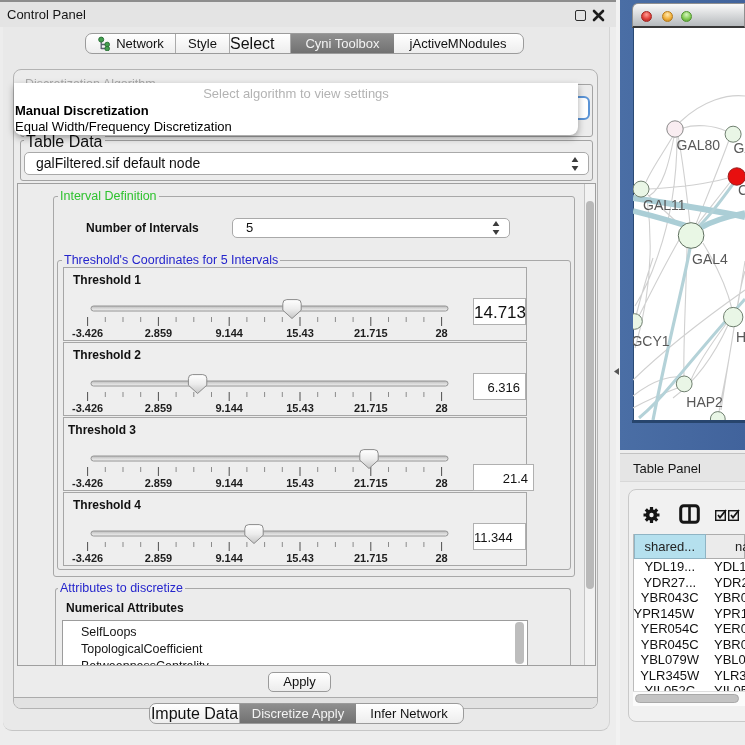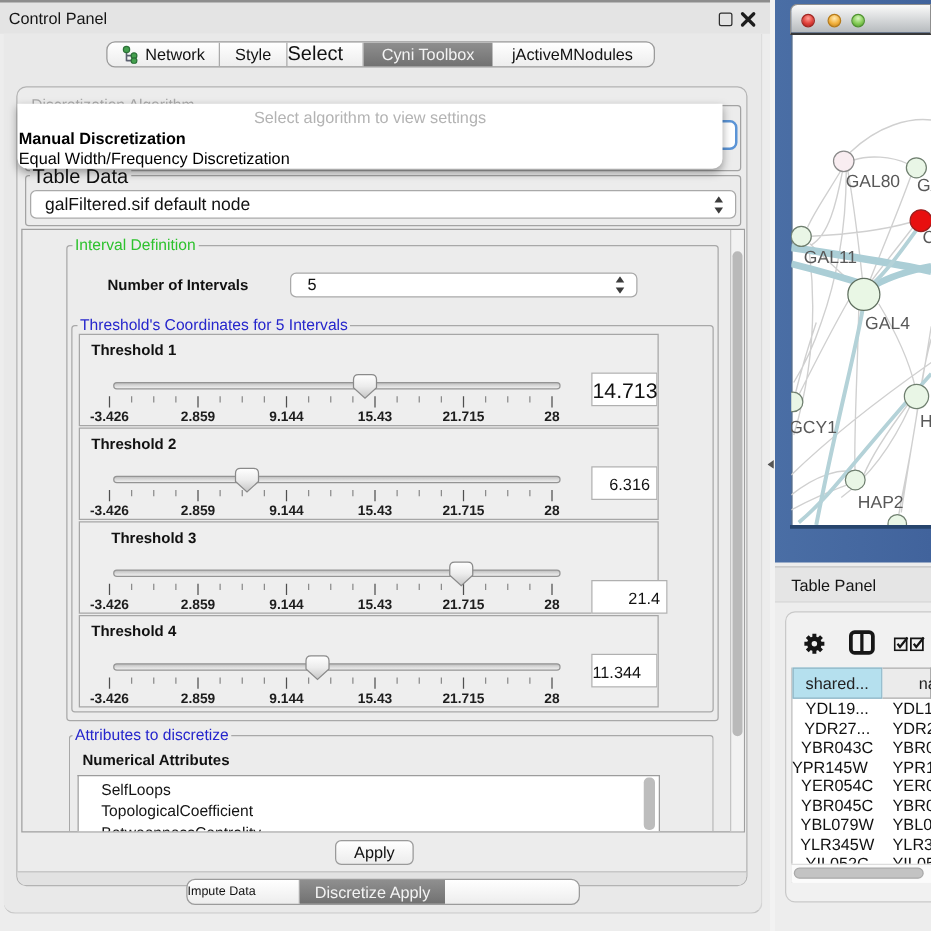--- a/index.html
+++ b/index.html
@@ -96,21 +96,21 @@
       <text x="94.4" y="69" font-family="Liberation Sans, sans-serif" font-size="11" font-weight="bold" fill="#1d1d1d" text-anchor="middle">2.859</text>
       <text x="165.2" y="69" font-family="Liberation Sans, sans-serif" font-size="11" font-weight="bold" fill="#1d1d1d" text-anchor="middle">9.144</text>
       <text x="236.0" y="69" font-family="Liberation Sans, sans-serif" font-size="11" font-weight="bold" fill="#1d1d1d" text-anchor="middle">15.43</text>
       <text x="306.8" y="69" font-family="Liberation Sans, sans-serif" font-size="11" font-weight="bold" fill="#1d1d1d" text-anchor="middle">21.715</text>
       <text x="377.6" y="69" font-family="Liberation Sans, sans-serif" font-size="11" font-weight="bold" fill="#1d1d1d" text-anchor="middle">28</text>
       <path d="M124.4 35.6 Q124.4 31.6 128.4 31.6 H138.8 Q142.8 31.6 142.8 35.6 V42.2 L133.6 50.5 L124.4 42.2 Z" fill="url(#th)" stroke="#8a8a8a" stroke-width="1"></path>
     </svg>
     <div style="position:absolute;left:409px;top:30px;width:53px;height:27px;background:#fff;border:1px solid #b0b0b0;font-size:13px;color:#111;text-align:right;line-height:27px;padding-right:5px">6.316</div>
   </div>
 <div style="position:absolute;left:63px;top:417px;width:464px;height:74px;border:1px solid #a6a6a6;background:#eeeeee">
-    <div style="position:absolute;left:25px;top:5px;font-size:12px;font-weight:bold;color:#111">Threshold 3</div>
+    <div style="position:absolute;left:4px;top:5px;font-size:12px;font-weight:bold;color:#111">Threshold 3</div>
     <svg width="464" height="72" viewBox="0 0 464 72" style="position:absolute;left:0;top:0">
       <defs>
         <linearGradient id="tg" x1="0" y1="0" x2="0" y2="1">
           <stop offset="0" stop-color="#b9b9b9"></stop>
           <stop offset="0.45" stop-color="#d6d6d6"></stop>
           <stop offset="1" stop-color="#f2f2f2"></stop>
         </linearGradient>
         <linearGradient id="th" x1="0" y1="0" x2="0" y2="1">
           <stop offset="0" stop-color="#ffffff"></stop>
           <stop offset="0.5" stop-color="#ececec"></stop>
@@ -160,22 +160,23 @@
   </div>
 <div class="abs" style="left:55px;top:588px;width:516px;height:77px;border:1px solid #a8a8a8;border-bottom:none;border-radius:3px 3px 0 0"></div>
 <div class="abs" style="left:58px;top:581px;font-size:12.5px;background:#ececec;padding:0 2px;color:#2525cc">Attributes to discretize</div>
 <div class="abs" style="left:66px;top:601px;font-size:12px;font-weight:bold;color:#111">Numerical Attributes</div>
 <div class="abs" style="left:62px;top:620px;width:466px;height:45px;background:#fff;border:1px solid #9c9c9c;border-bottom:none;overflow:hidden;font-size:12.5px;color:#141414">
     <div style="padding:3px 0 0 18px;line-height:17px">SelfLoops<br>TopologicalCoefficient<br>BetweennessCentrality</div>
   </div>
 <div class="abs" style="left:515px;top:622px;width:9px;height:42px;background:#bdbdbd;border-radius:4px"></div>
 <div class="abs" style="left:268px;top:672px;width:63px;height:20px;background:linear-gradient(#ffffff,#ececec);border:1px solid #9a9a9a;border-radius:5px;font-size:13px;text-align:center;line-height:18px">Apply</div>
 <div class="abs" style="left:149px;top:703px;width:315px;height:21px;border:1px solid #9b9b9b;border-radius:7px;overflow:hidden;background:linear-gradient(#ffffff,#ededed);z-index:3">
-<div style="height:21px;line-height:20px;font-size:10px;float:left;width:90px;border-right:1px solid #aaa">Impute Data</div>
+<div style="height:21px;line-height:20px;font-size:16px;text-align:center;float:left;width:90px;border-right:1px solid #aaa">Impute Data</div>
 <div style="height:21px;line-height:20px;font-size:13px;text-align:center;float:left;width:116px;background:linear-gradient(#8f8f8f,#6e6e6e);color:#f3f3f3">Discretize Apply</div>
+<div style="height:21px;line-height:20px;font-size:13px;text-align:center;float:left;width:106px">Infer Network</div>
 </div>
 <div class="abs" style="left:14px;top:83px;width:564px;height:52px;background:#fff;border-radius:0 0 8px 8px;box-shadow:0 3px 7px rgba(0,0,0,0.35);z-index:5"></div>
 <div class="abs" style="left:14px;top:86px;width:564px;text-align:center;font-size:13px;color:#b3b3b3;z-index:6">Select algorithm to view settings</div>
 <div class="abs" style="left:15px;top:103px;font-size:13px;font-weight:bold;color:#000;z-index:6">Manual Discretization</div>
 <div class="abs" style="left:15px;top:118.5px;font-size:13px;color:#000;z-index:6">Equal Width/Frequency Discretization</div>
 <div class="abs" style="left:616px;top:0;width:4px;height:745px;background:#f2f2f2"></div>
 <svg class="abs" style="left:614px;top:368px" width="6" height="7" viewBox="0 0 6 7">
     <path d="M5 0 L5 7 L0 3.5 Z" fill="#555"></path>
   </svg>
 <div class="abs" style="left:620px;top:0;width:125px;height:450px;background:linear-gradient(90deg,#4a6ea5,#41639c)"></div>

